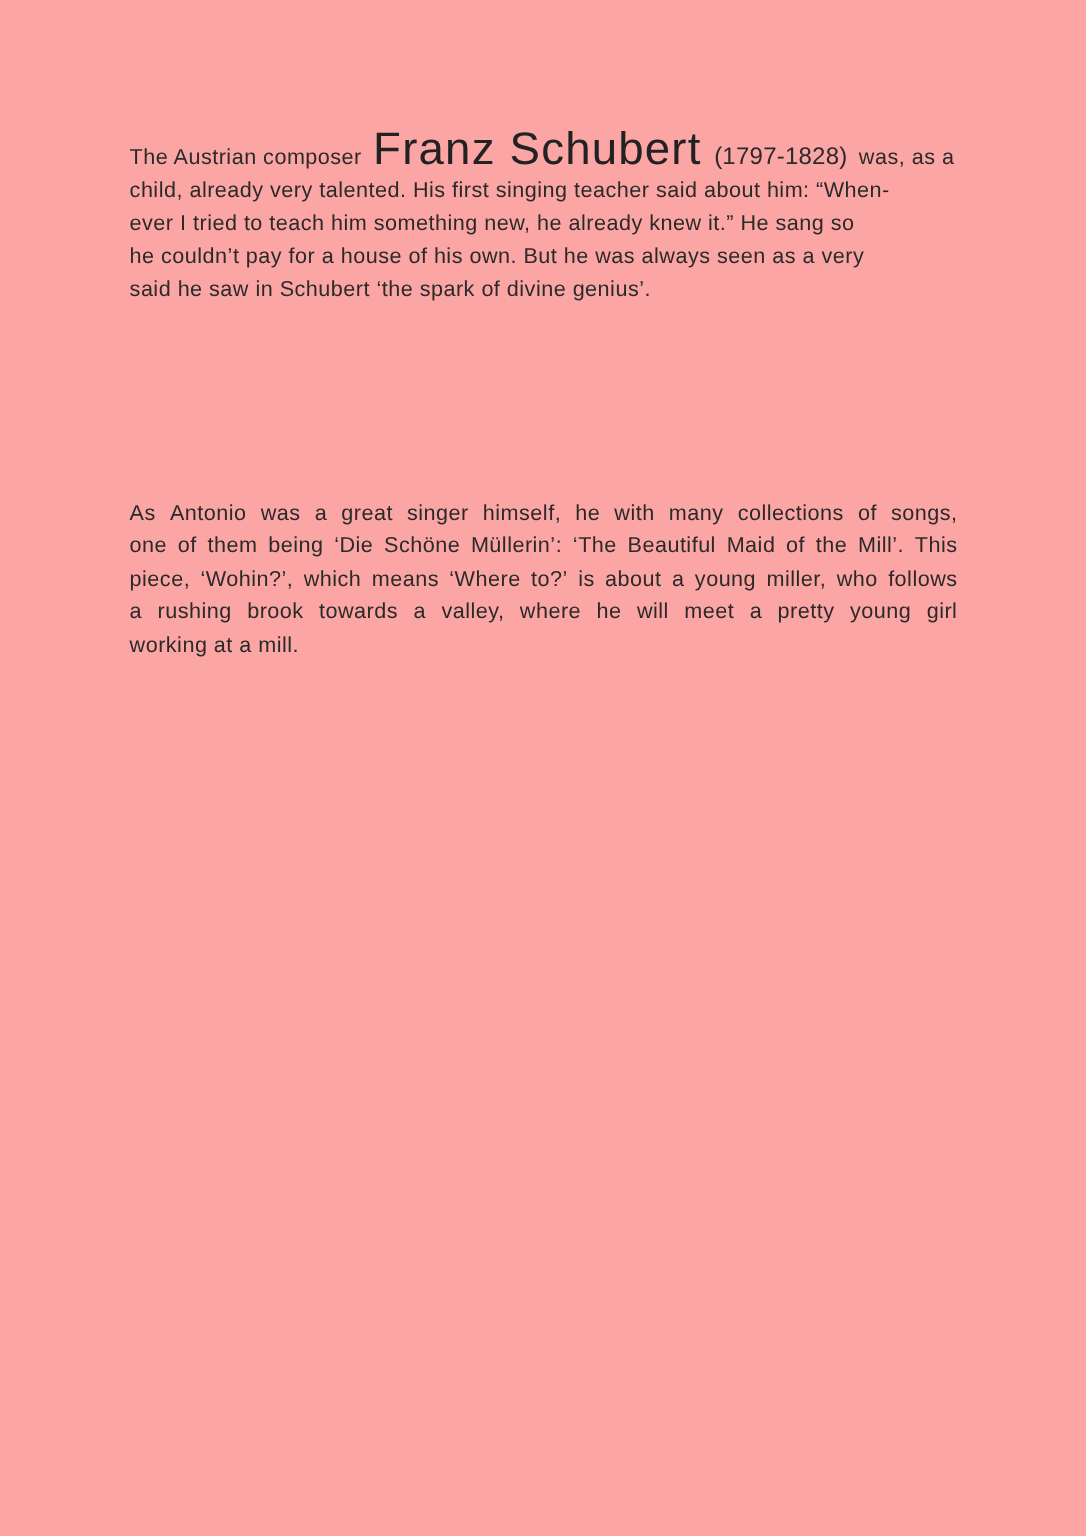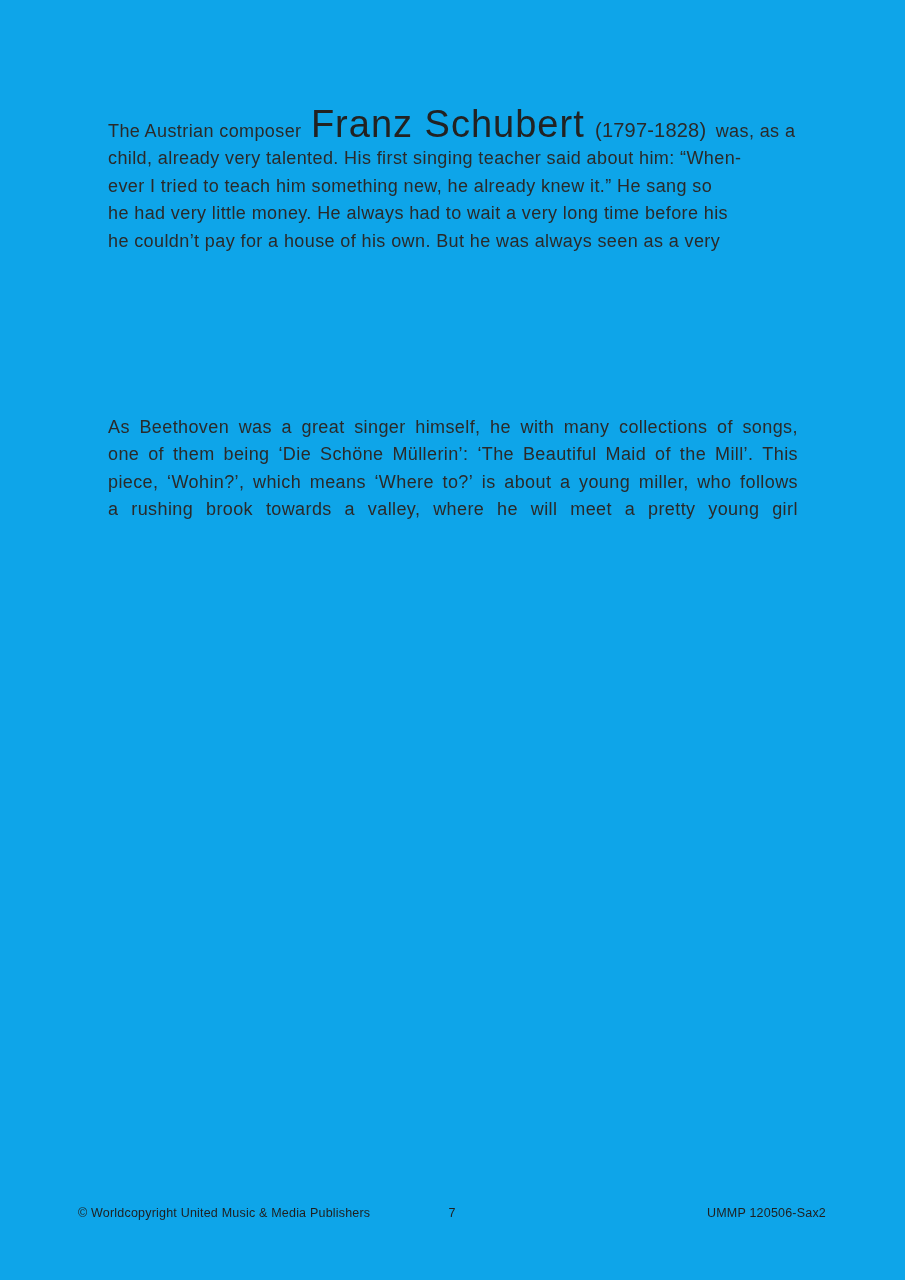--- a/index.html
+++ b/index.html
@@ -1,20 +1,20 @@
 <!DOCTYPE html>
 <html><head>
 <meta charset="utf-8">
 <style>
   html, body { margin: 0; padding: 0; background: #e8e8e8; }
   .page {
     position: relative;
     width: 905px;
     height: 1280px;
-    background: #0ea5e9;
+    background: #fca5a5;
     font-family: "Liberation Sans", sans-serif;
     color: #2a2a2a;
     overflow: hidden;
     margin: 0 auto;
   }
   .textblock {
     position: absolute;
     left: 108px;
     width: 690px;
     font-size: 18px;
@@ -69,28 +69,28 @@
 
   <div class="textblock" id="para1">
     <div class="line">
       <span class="intro-prefix">The Austrian composer</span>
       <span class="composer-name">Franz Schubert</span>
       <span class="composer-dates">(1797-1828)</span>
       <span class="intro-suffix">was, as a</span>
     </div>
     <div class="line">child, already very talented. His first singing teacher said about him: “When-</div>
     <div class="line">ever I tried to teach him something new, he already knew it.” He sang so</div>
-    <div class="line">he had very little money. He always had to wait a very long time before his</div>
     <div class="line">he couldn’t pay for a house of his own. But he was always seen as a very</div>
+    <div class="line">said he saw in Schubert ‘the spark of divine genius’.</div>
   </div>
 
   <div class="textblock" id="para2">
     <div class="jline">
         <span>As</span>
-        <span>Beethoven</span>
+        <span>Antonio</span>
         <span>was</span>
         <span>a</span>
         <span>great</span>
         <span>singer</span>
         <span>himself,</span>
         <span>he</span>
         <span>with</span>
         <span>many</span>
         <span>collections</span>
         <span>of</span>
@@ -136,21 +136,17 @@
         <span>valley,</span>
         <span>where</span>
         <span>he</span>
         <span>will</span>
         <span>meet</span>
         <span>a</span>
         <span>pretty</span>
         <span>young</span>
         <span>girl</span>
       </div>
+    <div class="line">working at a mill.</div>
   </div>
 
-  <div class="footer">
-    <span class="footer-left">© Worldcopyright United Music &amp; Media Publishers</span>
-    <span class="footer-center">7</span>
-    <span class="footer-right">UMMP 120506-Sax2</span>
-  </div>
 
 </div>
 
 </body></html>

